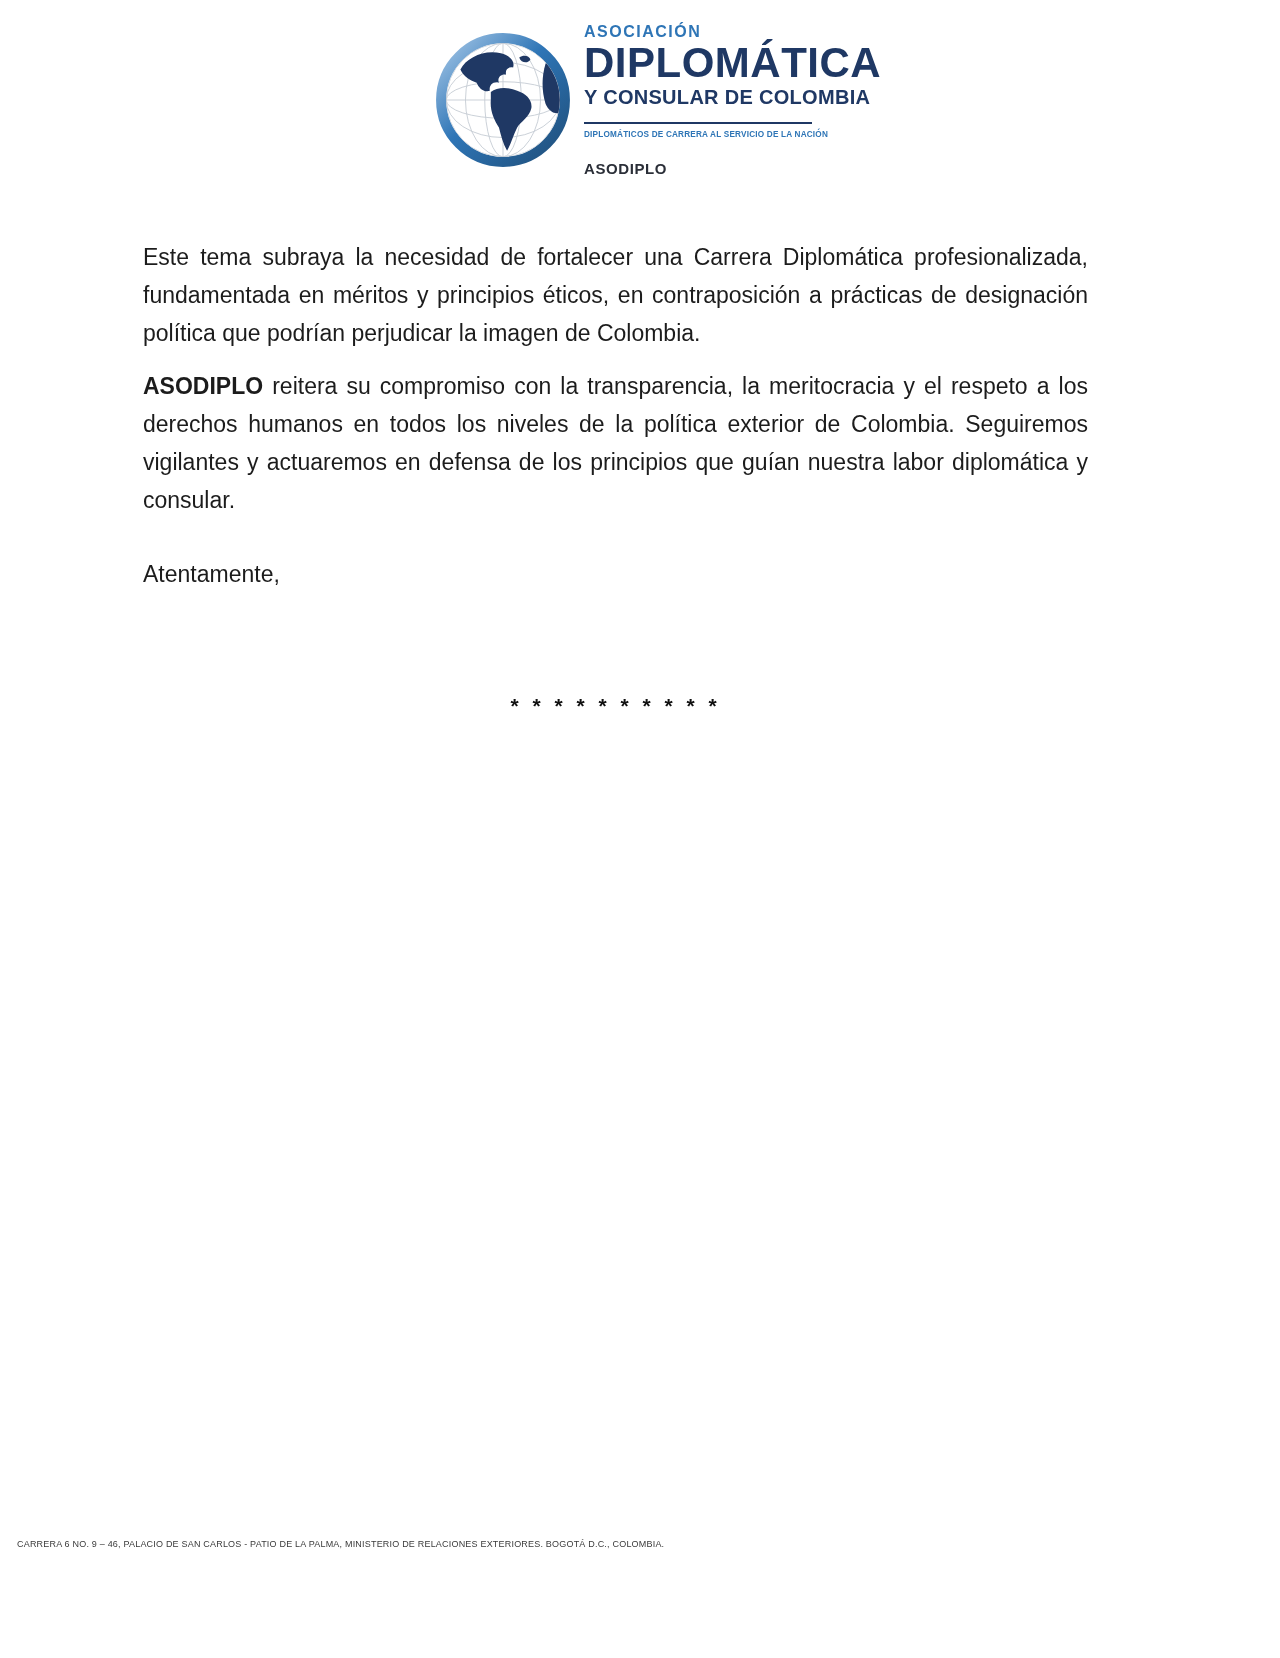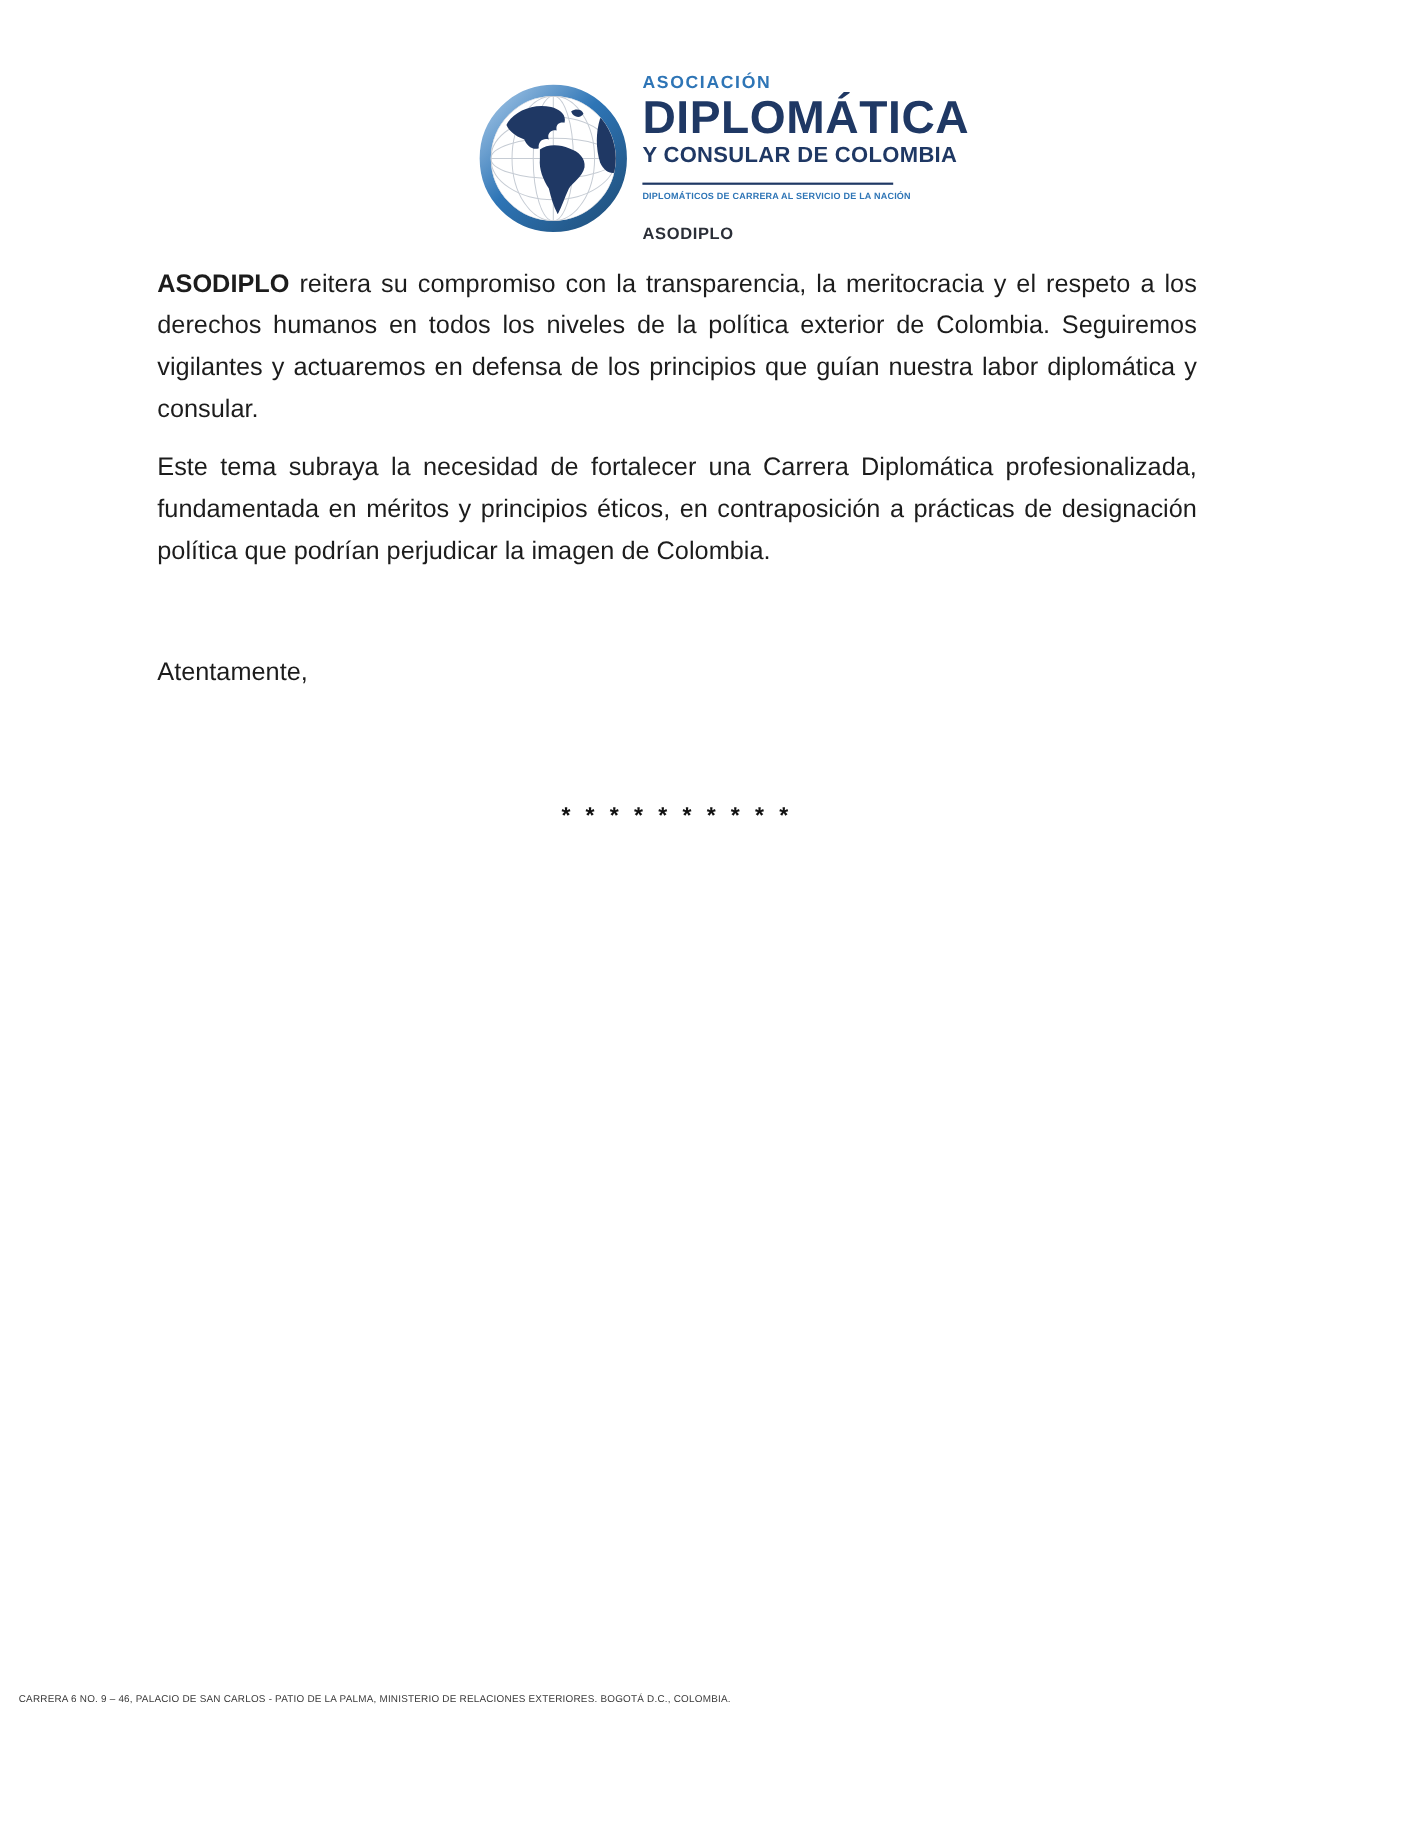--- a/index.html
+++ b/index.html
@@ -18,21 +18,21 @@
     overflow: hidden;
   }
 
   
   .logo-block {
     display: flex;
     align-items: center;
     justify-content: flex-start;
     width: 380px;
     margin: 0 auto;
-    padding-top: 68px;
+    padding-top: 24px;
     transform: translateX(-18px);
   }
   .globe-wrap {
     width: 142px;
     height: 142px;
     flex: 0 0 auto;
   }
   .logo-text {
     margin-left: 10px;
     line-height: 1;
@@ -86,21 +86,21 @@
     width: 945px;
     font-size: 23px;
     line-height: 38px;
     color: #1c1c1c;
   }
   .para {
     text-align: justify;
     margin: 0 0 15px 0;
   }
   .closing {
-    margin-top: 72px;
+    margin-top: 36px;
     margin-bottom: 15px;
   }
   .signature {
     margin: 0;
   }
   .stars {
     margin-top: 94px;
     text-align: center;
     font-weight: bold;
     font-size: 21px;
@@ -171,22 +171,22 @@
       <div class="logo-line1">ASOCIACIÓN</div>
       <div class="logo-line2">DIPLOMÁTICA</div>
       <div class="logo-line3">Y CONSULAR DE COLOMBIA</div>
       <div class="logo-divider"></div>
       <div class="logo-tagline">DIPLOMÁTICOS DE CARRERA AL SERVICIO DE LA NACIÓN</div>
       <div class="logo-acronym">ASODIPLO</div>
     </div>
   </div>
 
   <div class="letter-body">
+    <p class="para">Este tema subraya la necesidad de fortalecer una Carrera Diplomática profesionalizada, fundamentada en méritos y principios éticos, en contraposición a prácticas de designación política que podrían perjudicar la imagen de Colombia.</p>
     <p class="para"><b>ASODIPLO</b><span> reitera su compromiso con la transparencia, la meritocracia y el respeto a los derechos humanos en todos los niveles de la política exterior de Colombia. Seguiremos vigilantes y actuaremos en defensa de los principios que guían nuestra labor diplomática y consular.</span></p>
-    <p class="para">Este tema subraya la necesidad de fortalecer una Carrera Diplomática profesionalizada, fundamentada en méritos y principios éticos, en contraposición a prácticas de designación política que podrían perjudicar la imagen de Colombia.</p>
     <p class="para closing">Atentamente,</p>
     <div class="stars">* * * * * * * * * *</div>
   </div>
 
   <div class="footer">
     <div>CARRERA 6 NO. 9 – 46, PALACIO DE SAN CARLOS - PATIO DE LA PALMA, MINISTERIO DE RELACIONES EXTERIORES. BOGOTÁ D.C., COLOMBIA.</div>
   </div>
 
 </div>
 

